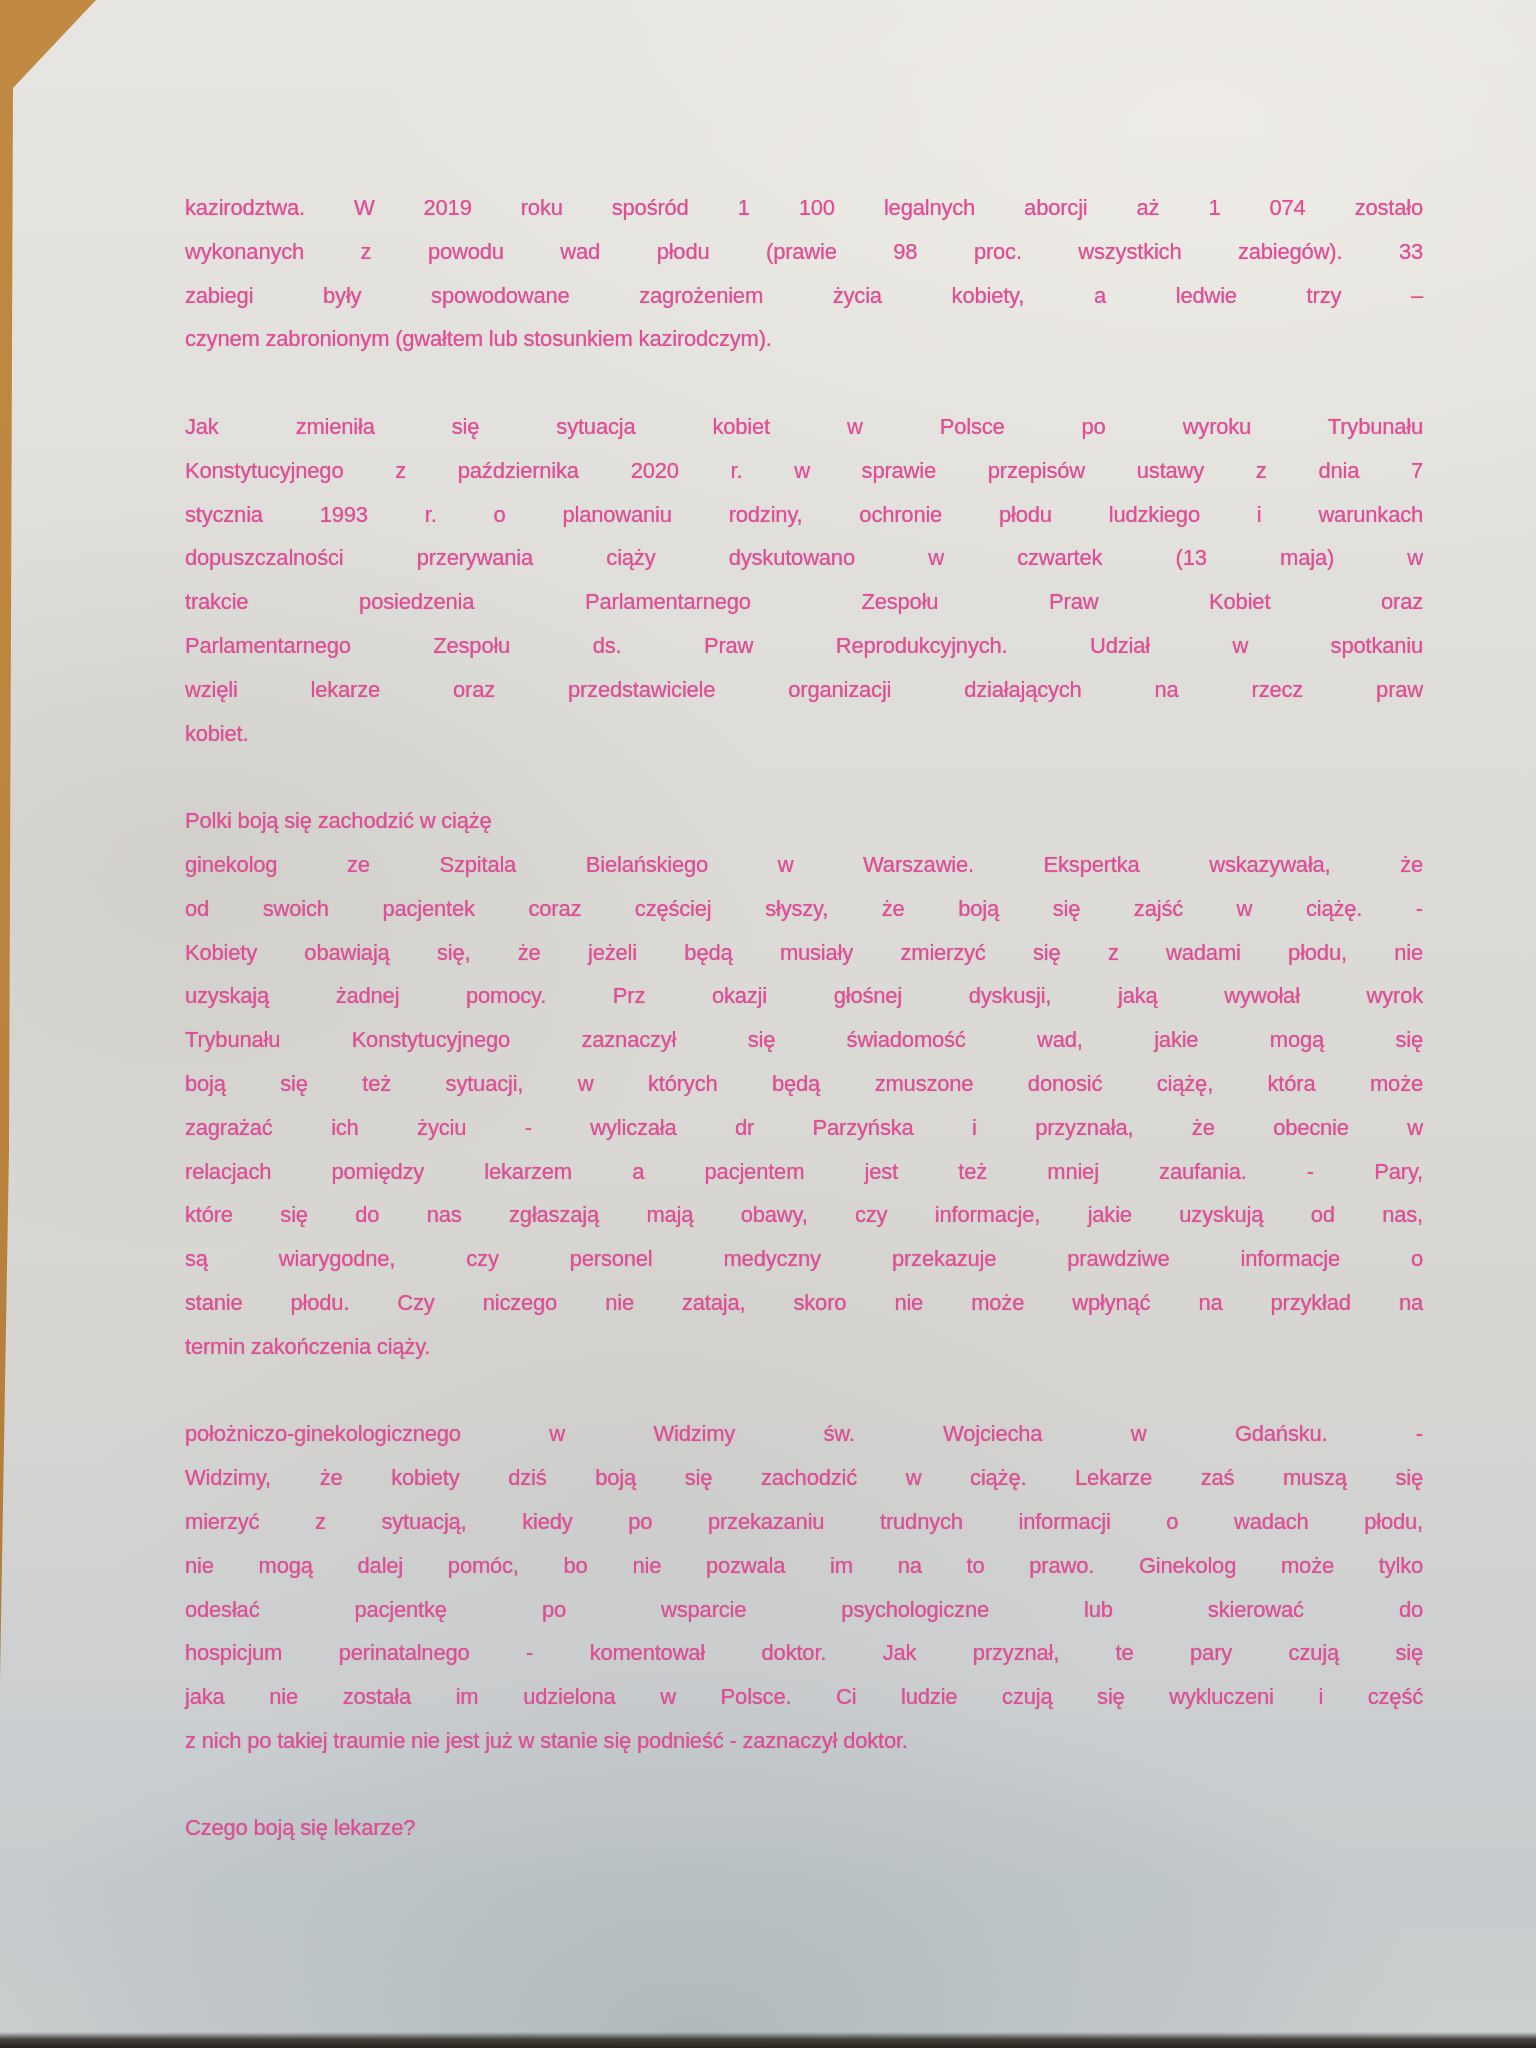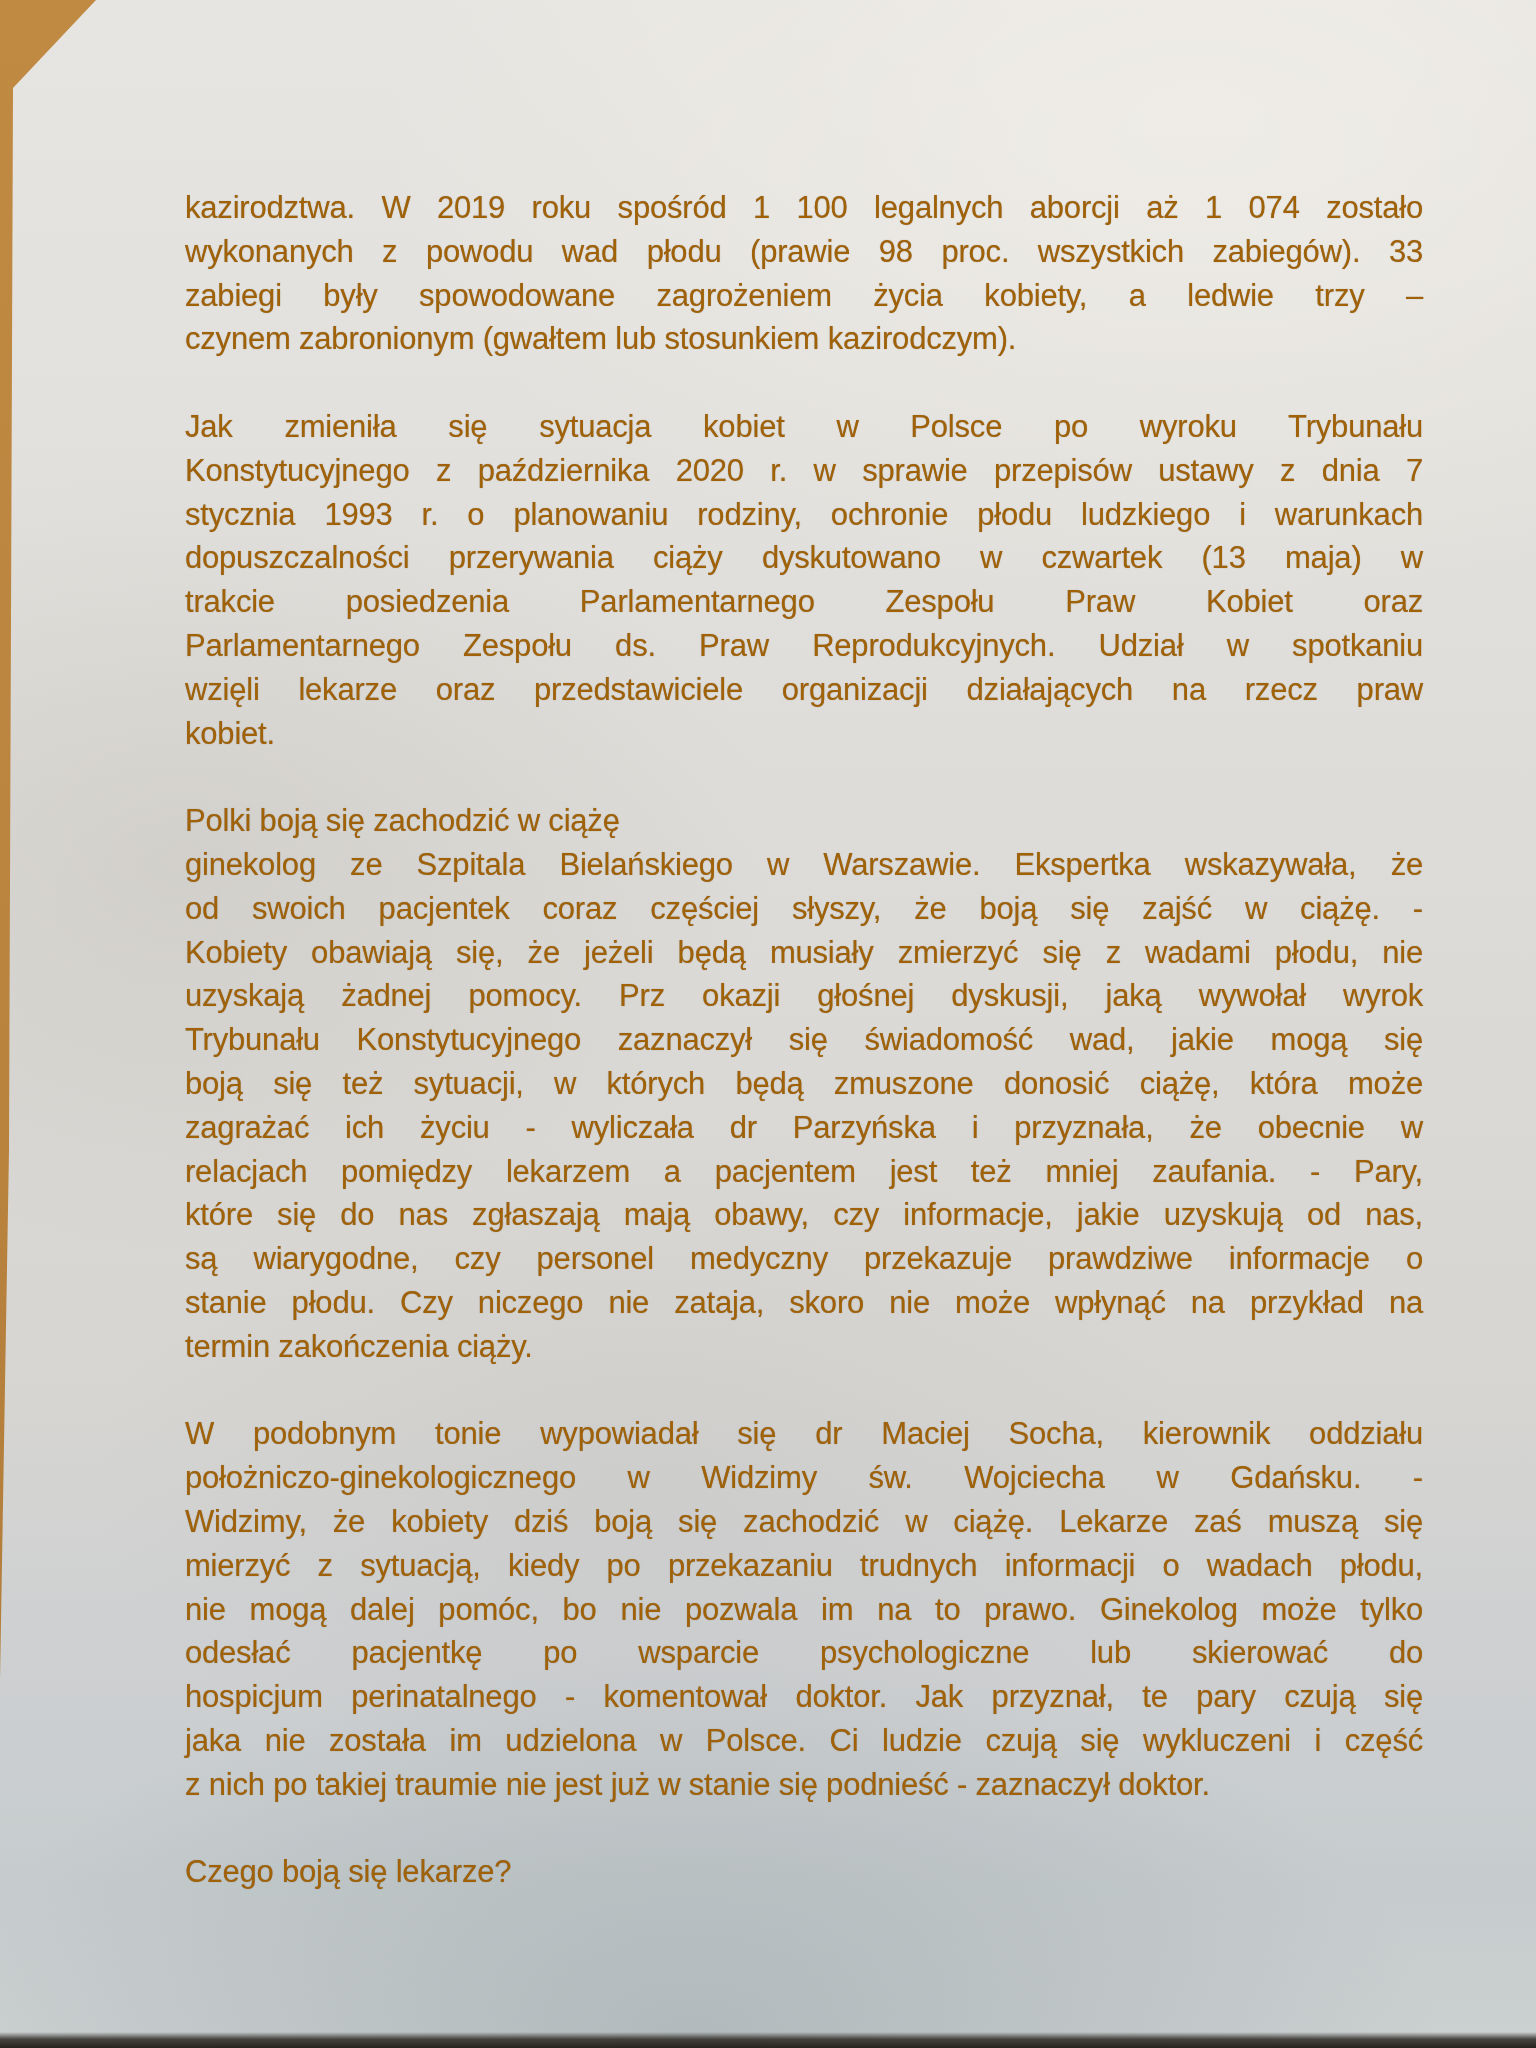--- a/index.html
+++ b/index.html
@@ -36,22 +36,22 @@
     background: linear-gradient(180deg, rgba(60,55,48,0) 0%,
                 rgba(48,44,38,0.85) 45%, #26231f 100%);
     z-index: 3;
   }
 
   
   .textblock {
     position: absolute;
     left: 185px; top: 186px;
     width: 1238px;
-    color: #a16207;
-    font-size: 31px;
+    color: #ec4899;
+    font-size: 22px;
     line-height: 43.8px;
     letter-spacing: -0.2px;
     text-shadow: 0 0 1px rgba(55,53,50,0.45);
     z-index: 2;
   }
   .para { margin: 0 0 43.8px 0; }
   .para.tight { margin-bottom: 0; }
   .ln { text-align: justify; text-align-last: justify; white-space: normal; }
   .ln.end { text-align: justify; text-align-last: left; }
 </style>
@@ -93,21 +93,20 @@
     <div class="ln">boją się też sytuacji, w których będą zmuszone donosić ciążę, która może</div>
     <div class="ln">zagrażać ich życiu - wyliczała dr Parzyńska i przyznała, że obecnie w</div>
     <div class="ln">relacjach pomiędzy lekarzem a pacjentem jest też mniej zaufania. - Pary,</div>
     <div class="ln">które się do nas zgłaszają mają obawy, czy informacje, jakie uzyskują od nas,</div>
     <div class="ln">są wiarygodne, czy personel medyczny przekazuje prawdziwe informacje o</div>
     <div class="ln">stanie płodu. Czy niczego nie zataja, skoro nie może wpłynąć na przykład na</div>
     <div class="ln end">termin zakończenia ciąży.</div>
   </div>
 
   <div class="para">
-    <div class="ln">W podobnym tonie wypowiadał się dr Maciej Socha, kierownik oddziału</div>
     <div class="ln">położniczo-ginekologicznego w Widzimy św. Wojciecha w Gdańsku. -</div>
     <div class="ln">Widzimy, że kobiety dziś boją się zachodzić w ciążę. Lekarze zaś muszą się</div>
     <div class="ln">mierzyć z sytuacją, kiedy po przekazaniu trudnych informacji o wadach płodu,</div>
     <div class="ln">nie mogą dalej pomóc, bo nie pozwala im na to prawo. Ginekolog może tylko</div>
     <div class="ln">odesłać pacjentkę po wsparcie psychologiczne lub skierować do</div>
     <div class="ln">hospicjum perinatalnego - komentował doktor. Jak przyznał, te pary czują się</div>
     <div class="ln">jaka nie została im udzielona w Polsce. Ci ludzie czują się wykluczeni i część</div>
     <div class="ln end">z nich po takiej traumie nie jest już w stanie się podnieść - zaznaczył doktor.</div>
   </div>
 

